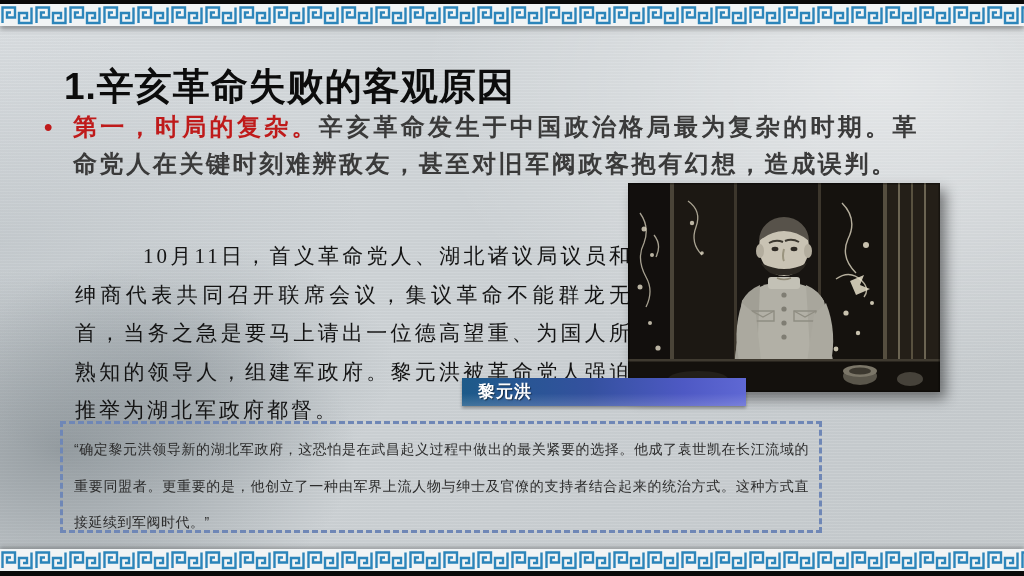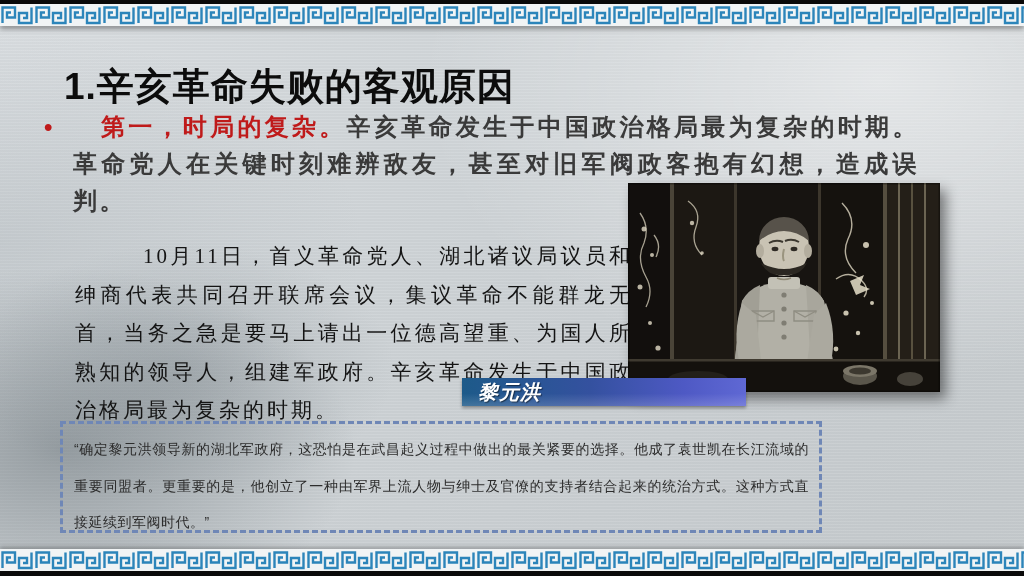--- a/index.html
+++ b/index.html
@@ -23,41 +23,41 @@
     color:#0c0c0c;letter-spacing:1px;white-space:nowrap;margin-top:24px;
   }
   .bullet-row{
     position:absolute;left:44px;top:108px;width:846px;
     font-size:24px;font-weight:bold;line-height:37px;letter-spacing:2.6px;
     color:#3a3a3a;padding-left:29px;text-align:justify;
   }
   .bullet-marker{
     position:absolute;left:0;top:0;color:#bf1a1a;letter-spacing:0;
   }
-  .bullet-emphasis{color:#bf1a1a;margin-left:28px;}
+  .bullet-emphasis{color:#bf1a1a;}
   .body-paragraph{
     position:absolute;left:75px;top:237px;width:558px;
     font-family:"Liberation Serif","DejaVu Serif",serif;
     font-size:21px;color:#141414;line-height:38.5px;letter-spacing:3px;
     text-align:justify;text-indent:68px;
   }
   .photo-frame{
     position:absolute;left:628px;top:183px;width:312px;height:209px;z-index:1;
     box-shadow:6px 7px 12px rgba(0,0,0,.45);line-height:0;background:#151310;
   }
   .caption-bar{
     position:absolute;left:462px;top:378px;width:284px;height:28px;z-index:2;
     background:
       linear-gradient(to bottom, rgba(255,255,255,0) 55%, rgba(255,255,255,.16)),
       linear-gradient(90deg,#1d5a89 0%,#34519f 45%,#4e59c4 78%,#5f68d4 100%);
     box-shadow:0 2px 3px rgba(0,0,0,.35);
   }
   .caption-label{
-    font-size:20px;font-weight:bold;color:#ffffff;line-height:28px;
-    padding-left:16px;letter-spacing:1px;text-shadow:1px 1px 1px rgba(0,0,0,.5);font-style:italic;
+    font-size:17px;font-weight:bold;color:#ffffff;line-height:28px;
+    padding-left:16px;letter-spacing:1px;text-shadow:1px 1px 1px rgba(0,0,0,.5);
   }
   .quote-box{
     position:absolute;left:60px;top:421px;width:762px;height:112px;z-index:3;
     box-sizing:border-box;border:3px dashed #6f87b6;
     padding:7px 10px 0 11px;
     font-size:14px;color:#2d2d2d;line-height:36.5px;letter-spacing:.5px;
     text-align:justify;
   }
 </style>
 </head>
@@ -92,21 +92,21 @@
     </svg>
   </div>
   <div class="strip-black" style="top:571px;height:5px;"></div>
 
   <div class="slide-title">1.辛亥革命失败的客观原因</div>
 
   <div class="bullet-row">
     <span class="bullet-marker">•</span><span class="bullet-emphasis">第一，时局的复杂。</span><span>辛亥革命发生于中国政治格局最为复杂的时期。革命党人在关键时刻难辨敌友，甚至对旧军阀政客抱有幻想，造成误判。</span>
   </div>
 
-  <div class="body-paragraph">10月11日，首义革命党人、湖北诸议局议员和绅商代表共同召开联席会议，集议革命不能群龙无首，当务之急是要马上请出一位德高望重、为国人所熟知的领导人，组建军政府。辛亥革命发生于中国政治格局最为复杂的时期。</div>
+  <div class="body-paragraph">10月11日，首义革命党人、湖北诸议局议员和绅商代表共同召开联席会议，集议革命不能群龙无首，当务之急是要马上请出一位德高望重、为国人所熟知的领导人，组建军政府。黎元洪被革命党人强迫推举为湖北军政府都督。</div>
 
   <div class="photo-frame">
     <svg width="312" height="209" viewBox="0 0 312 209">
       <rect width="312" height="209" fill="#171411"></rect>
 
       <rect x="0" y="0" width="42" height="209" fill="#120f0d"></rect>
       <rect x="42" y="0" width="4" height="209" fill="#4a4438"></rect>
       <rect x="46" y="0" width="60" height="209" fill="#1c1813"></rect>
       <rect x="106" y="0" width="3" height="209" fill="#3c362c"></rect>
       <rect x="190" y="0" width="3" height="209" fill="#3c362c"></rect>

